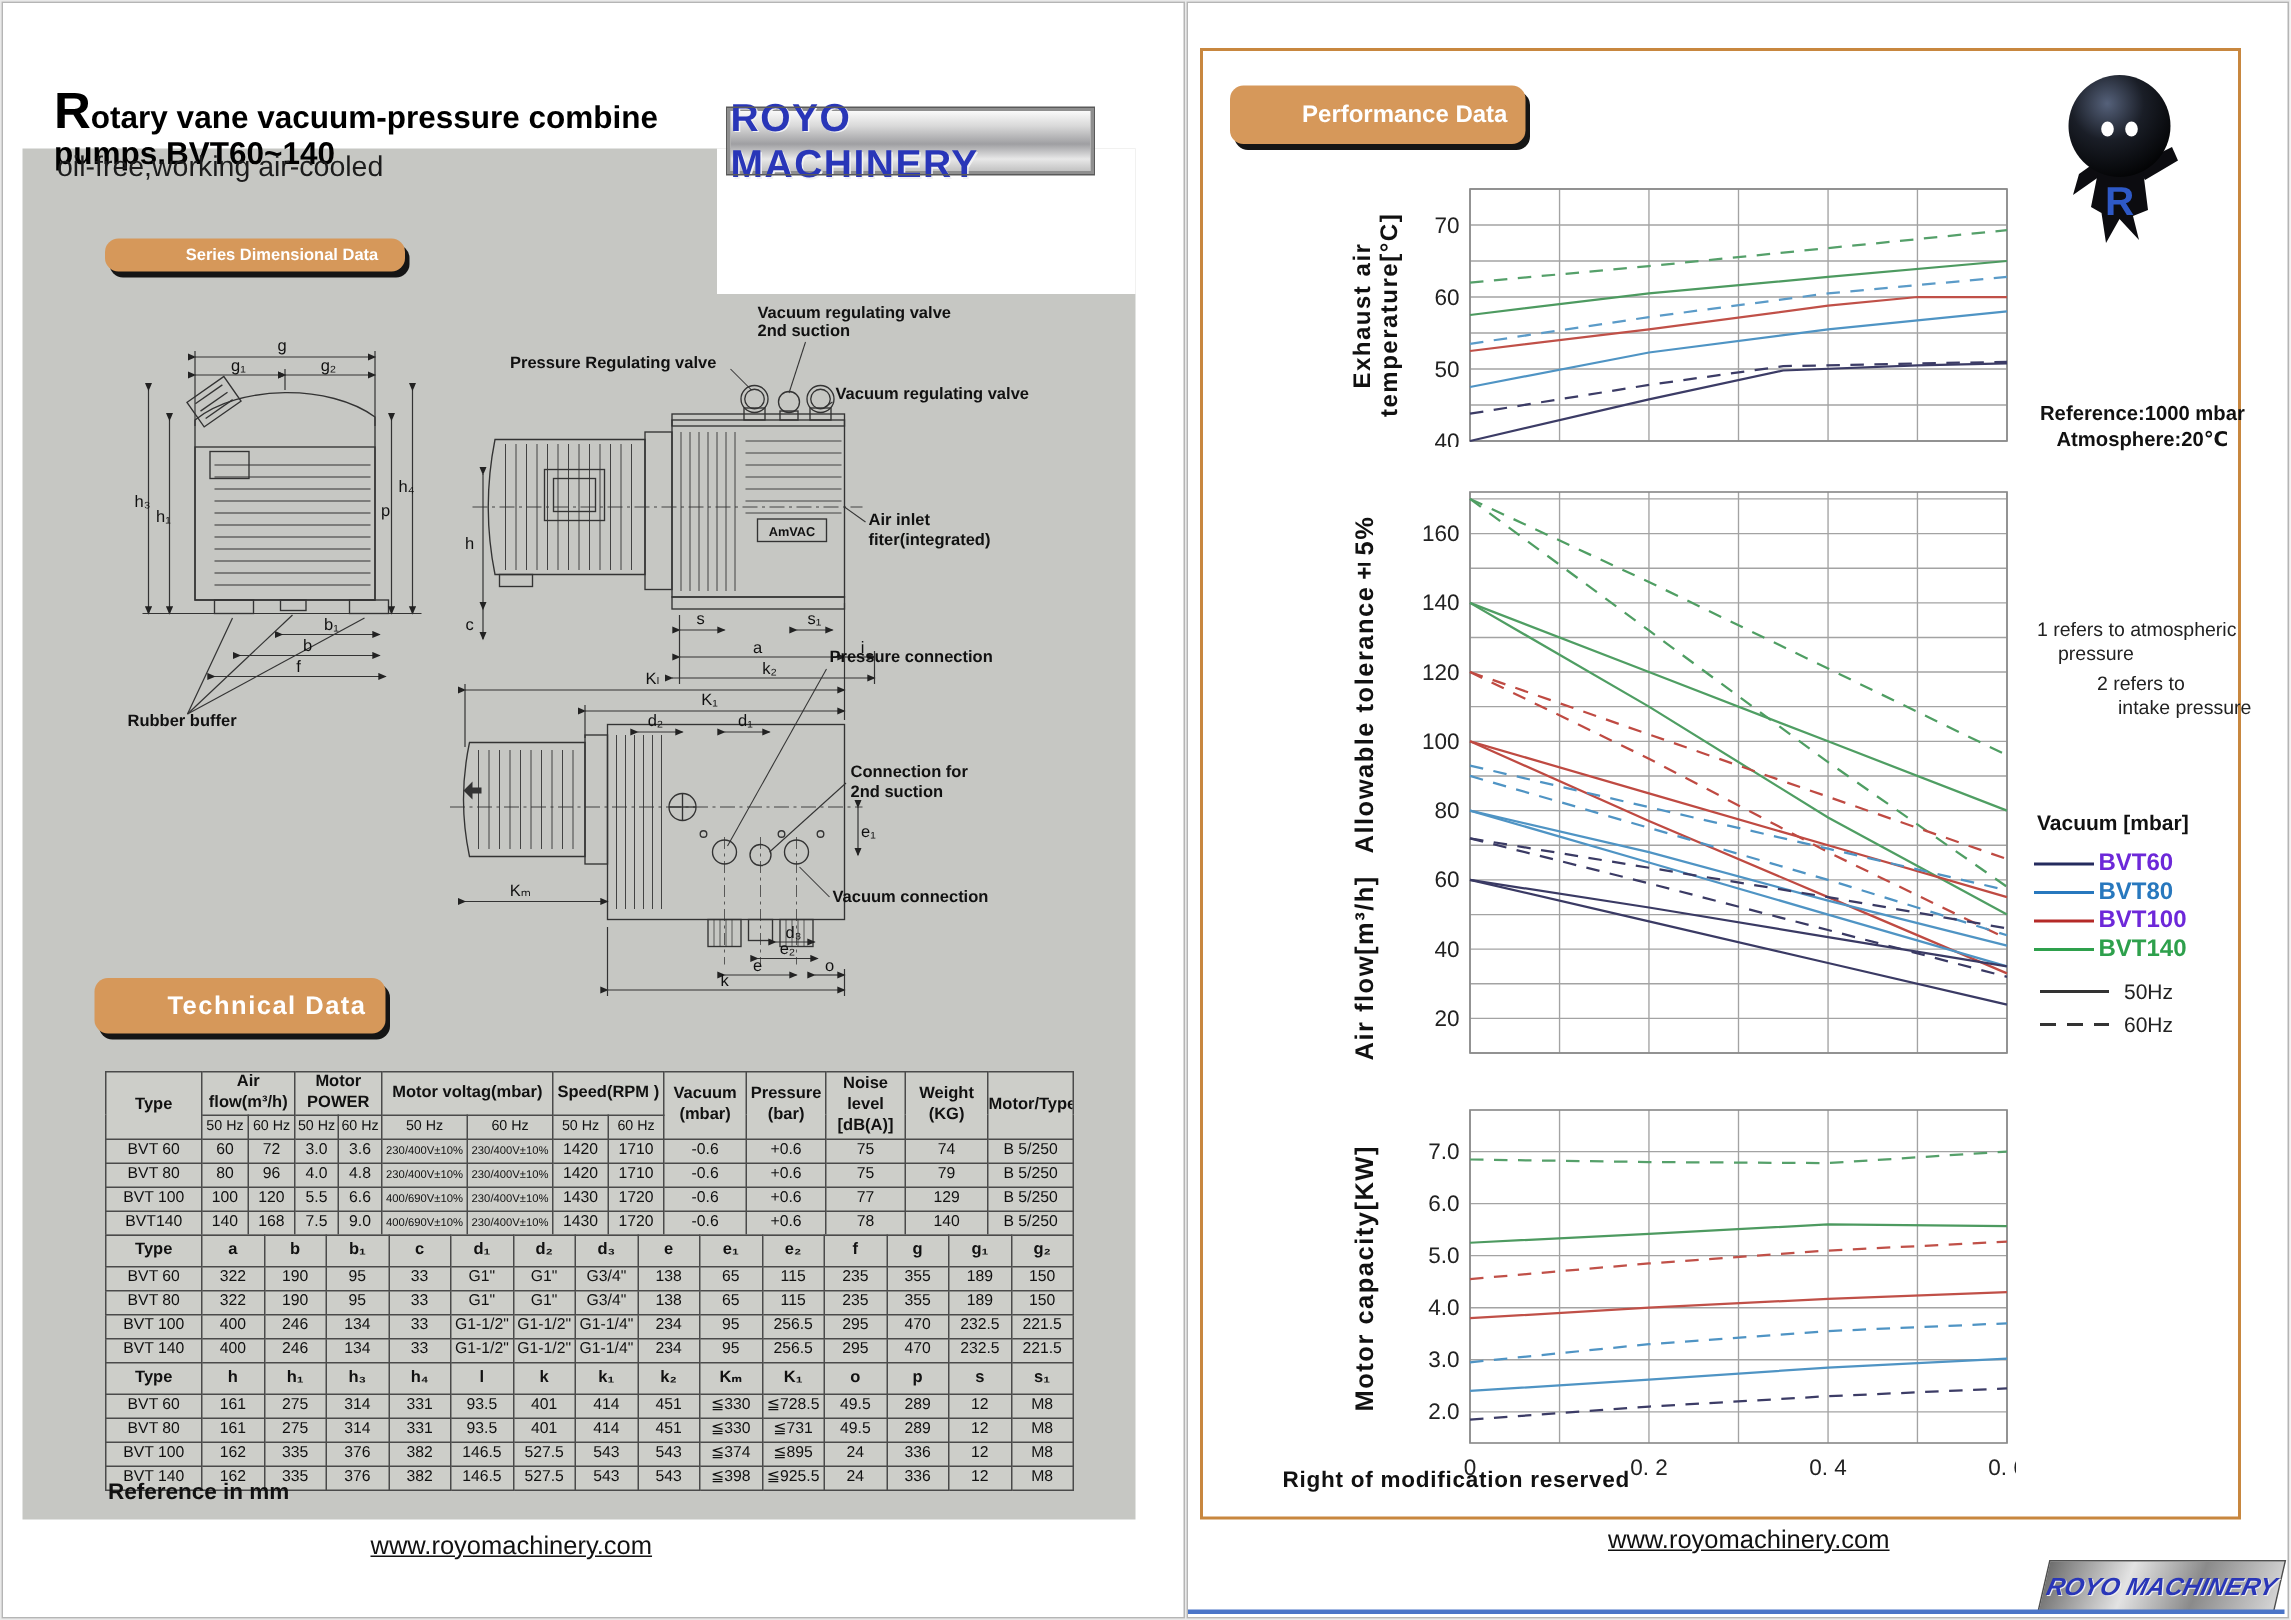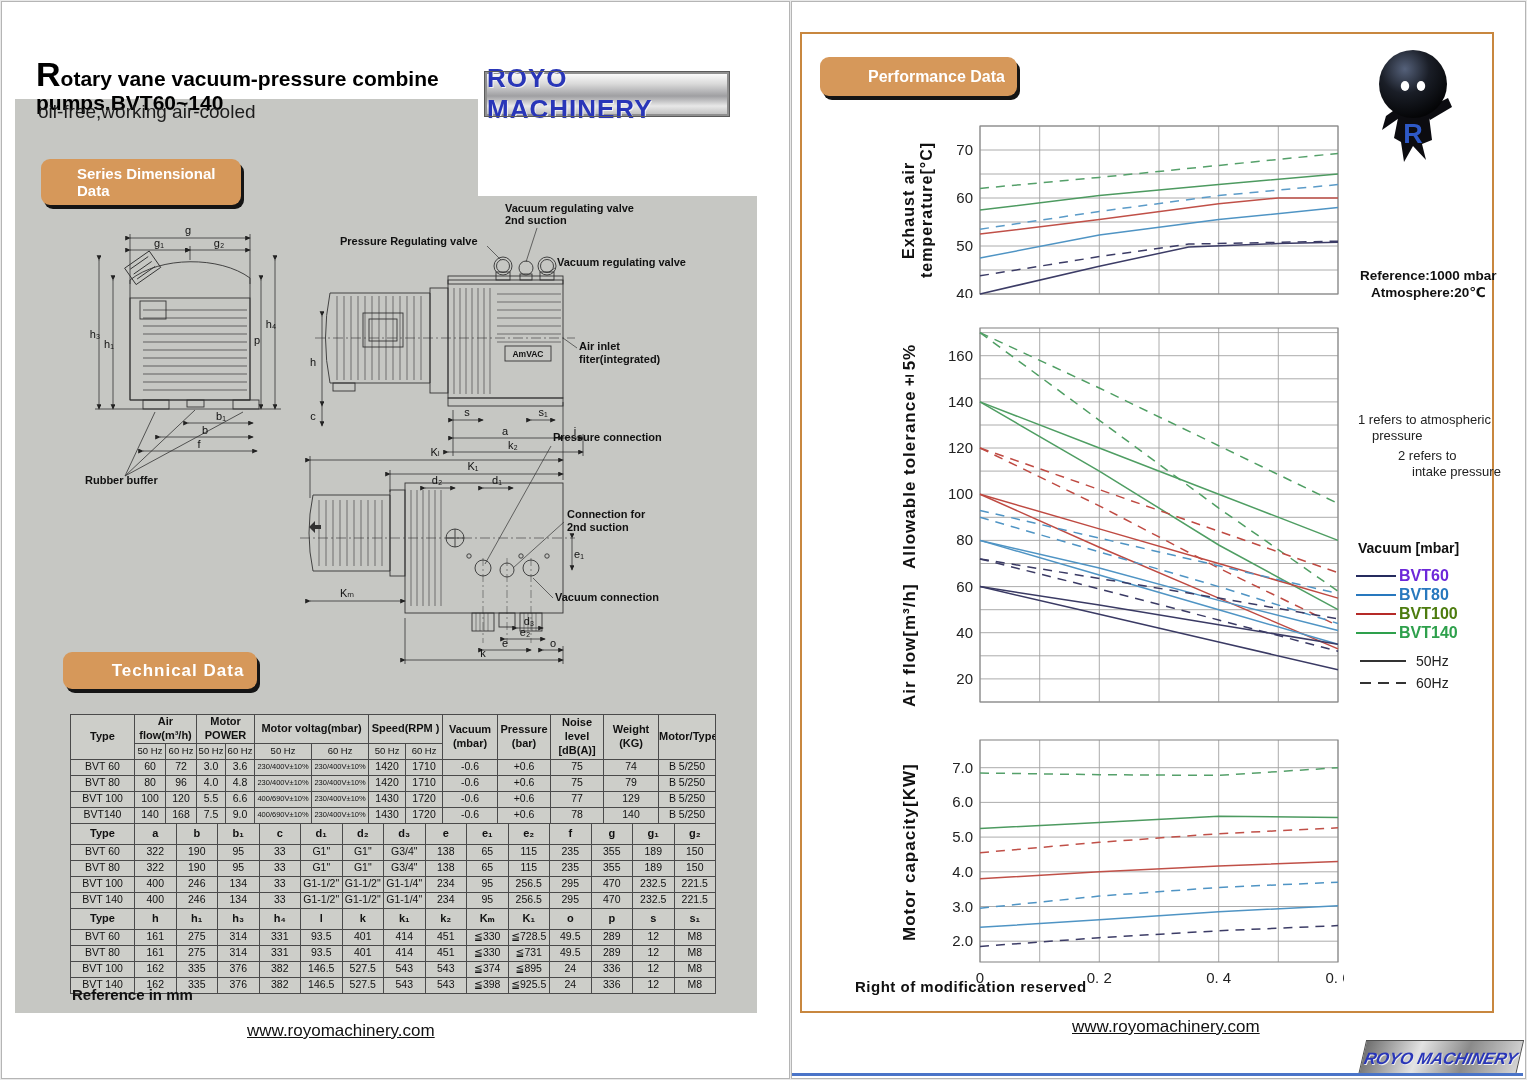--- a/index.html
+++ b/index.html
@@ -15,21 +15,21 @@
   #white-notch{left:478px;top:99px;width:279px;height:97px;background:#fff;}
   #title{left:36px;top:64px;width:470px;font-weight:bold;font-size:21px;color:#000;letter-spacing:0px;}
   #title .big-r{font-size:34px;line-height:20px;}
   #subtitle{left:38px;top:101px;font-size:19px;color:#1c1c1c;}
   .logo-metal{background:linear-gradient(180deg,#fafafa 0%,#d9d9d9 25%,#9f9fa2 55%,#e8e8e8 80%,#c2c2c2 100%);
       border:2px solid #8f8f8f;outline:1px solid #5a5a5a;display:flex;align-items:center;justify-content:center;}
   #logo-top{left:485px;top:72px;width:240px;height:40px;}
   #logo-top span{font-weight:bold;font-size:26px;color:#2936b8;letter-spacing:1px;text-shadow:1px 1px 0 #f2f2f2;}
   .orange-btn{background:#d6985a;border-radius:9px;color:#fff;font-weight:bold;
       display:flex;align-items:center;justify-content:center;box-shadow:3px 4px 0 #151515;padding-left:36px;}
-  #btn-series{left:41px;top:159px;width:164px;height:46px;font-size:15px;}
+  #btn-series{left:70px;top:159px;width:164px;height:22px;font-size:11px;}
   #btn-tech{left:63px;top:652px;width:158px;height:37px;font-size:17px;letter-spacing:1px;text-align:center;}
   #btn-perf{left:820px;top:57px;width:161px;height:39px;font-size:16px;}
   #measures{left:72px;top:986px;font-weight:bold;font-size:15px;}
   .site-link{font-size:17px;color:#111;text-decoration:underline;}
   #link-left{left:247px;top:1021px;}
   #link-right{left:1072px;top:1017px;}
   
   #tables{left:70px;top:714px;width:645px;}
   table.tech{border-collapse:collapse;table-layout:fixed;width:645px;background:#cdcec9;}
   table.tech th,table.tech td{border:1px solid #4a4a4a;text-align:center;vertical-align:middle;
@@ -827,21 +827,21 @@
   <div class="legend-model">
       <span class="legend-line" style="background: rgb(37, 43, 94);"></span>
       <span class="legend-label" style="color: #6d28d9;">BVT60</span>
     </div>
   <div class="legend-model">
       <span class="legend-line" style="background: rgb(40, 120, 190);"></span>
       <span class="legend-label" style="color: rgb(40, 120, 190);">BVT80</span>
     </div>
   <div class="legend-model">
       <span class="legend-line" style="background: rgb(181, 42, 40);"></span>
-      <span class="legend-label" style="color: #4d7c0f; text-align: center;">BVT100</span>
+      <span class="legend-label" style="color: #6d28d9; text-align: center;">BVT100</span>
     </div>
   <div class="legend-model">
       <span class="legend-line" style="background: rgb(46, 160, 76);"></span>
       <span class="legend-label" style="color: rgb(46, 160, 76);">BVT140</span>
     </div>
 </div>
 <div class="abs" id="legend-freq">
   <div class="freq-row">
       <span class="freq-line"></span>
       <span>50Hz</span>

